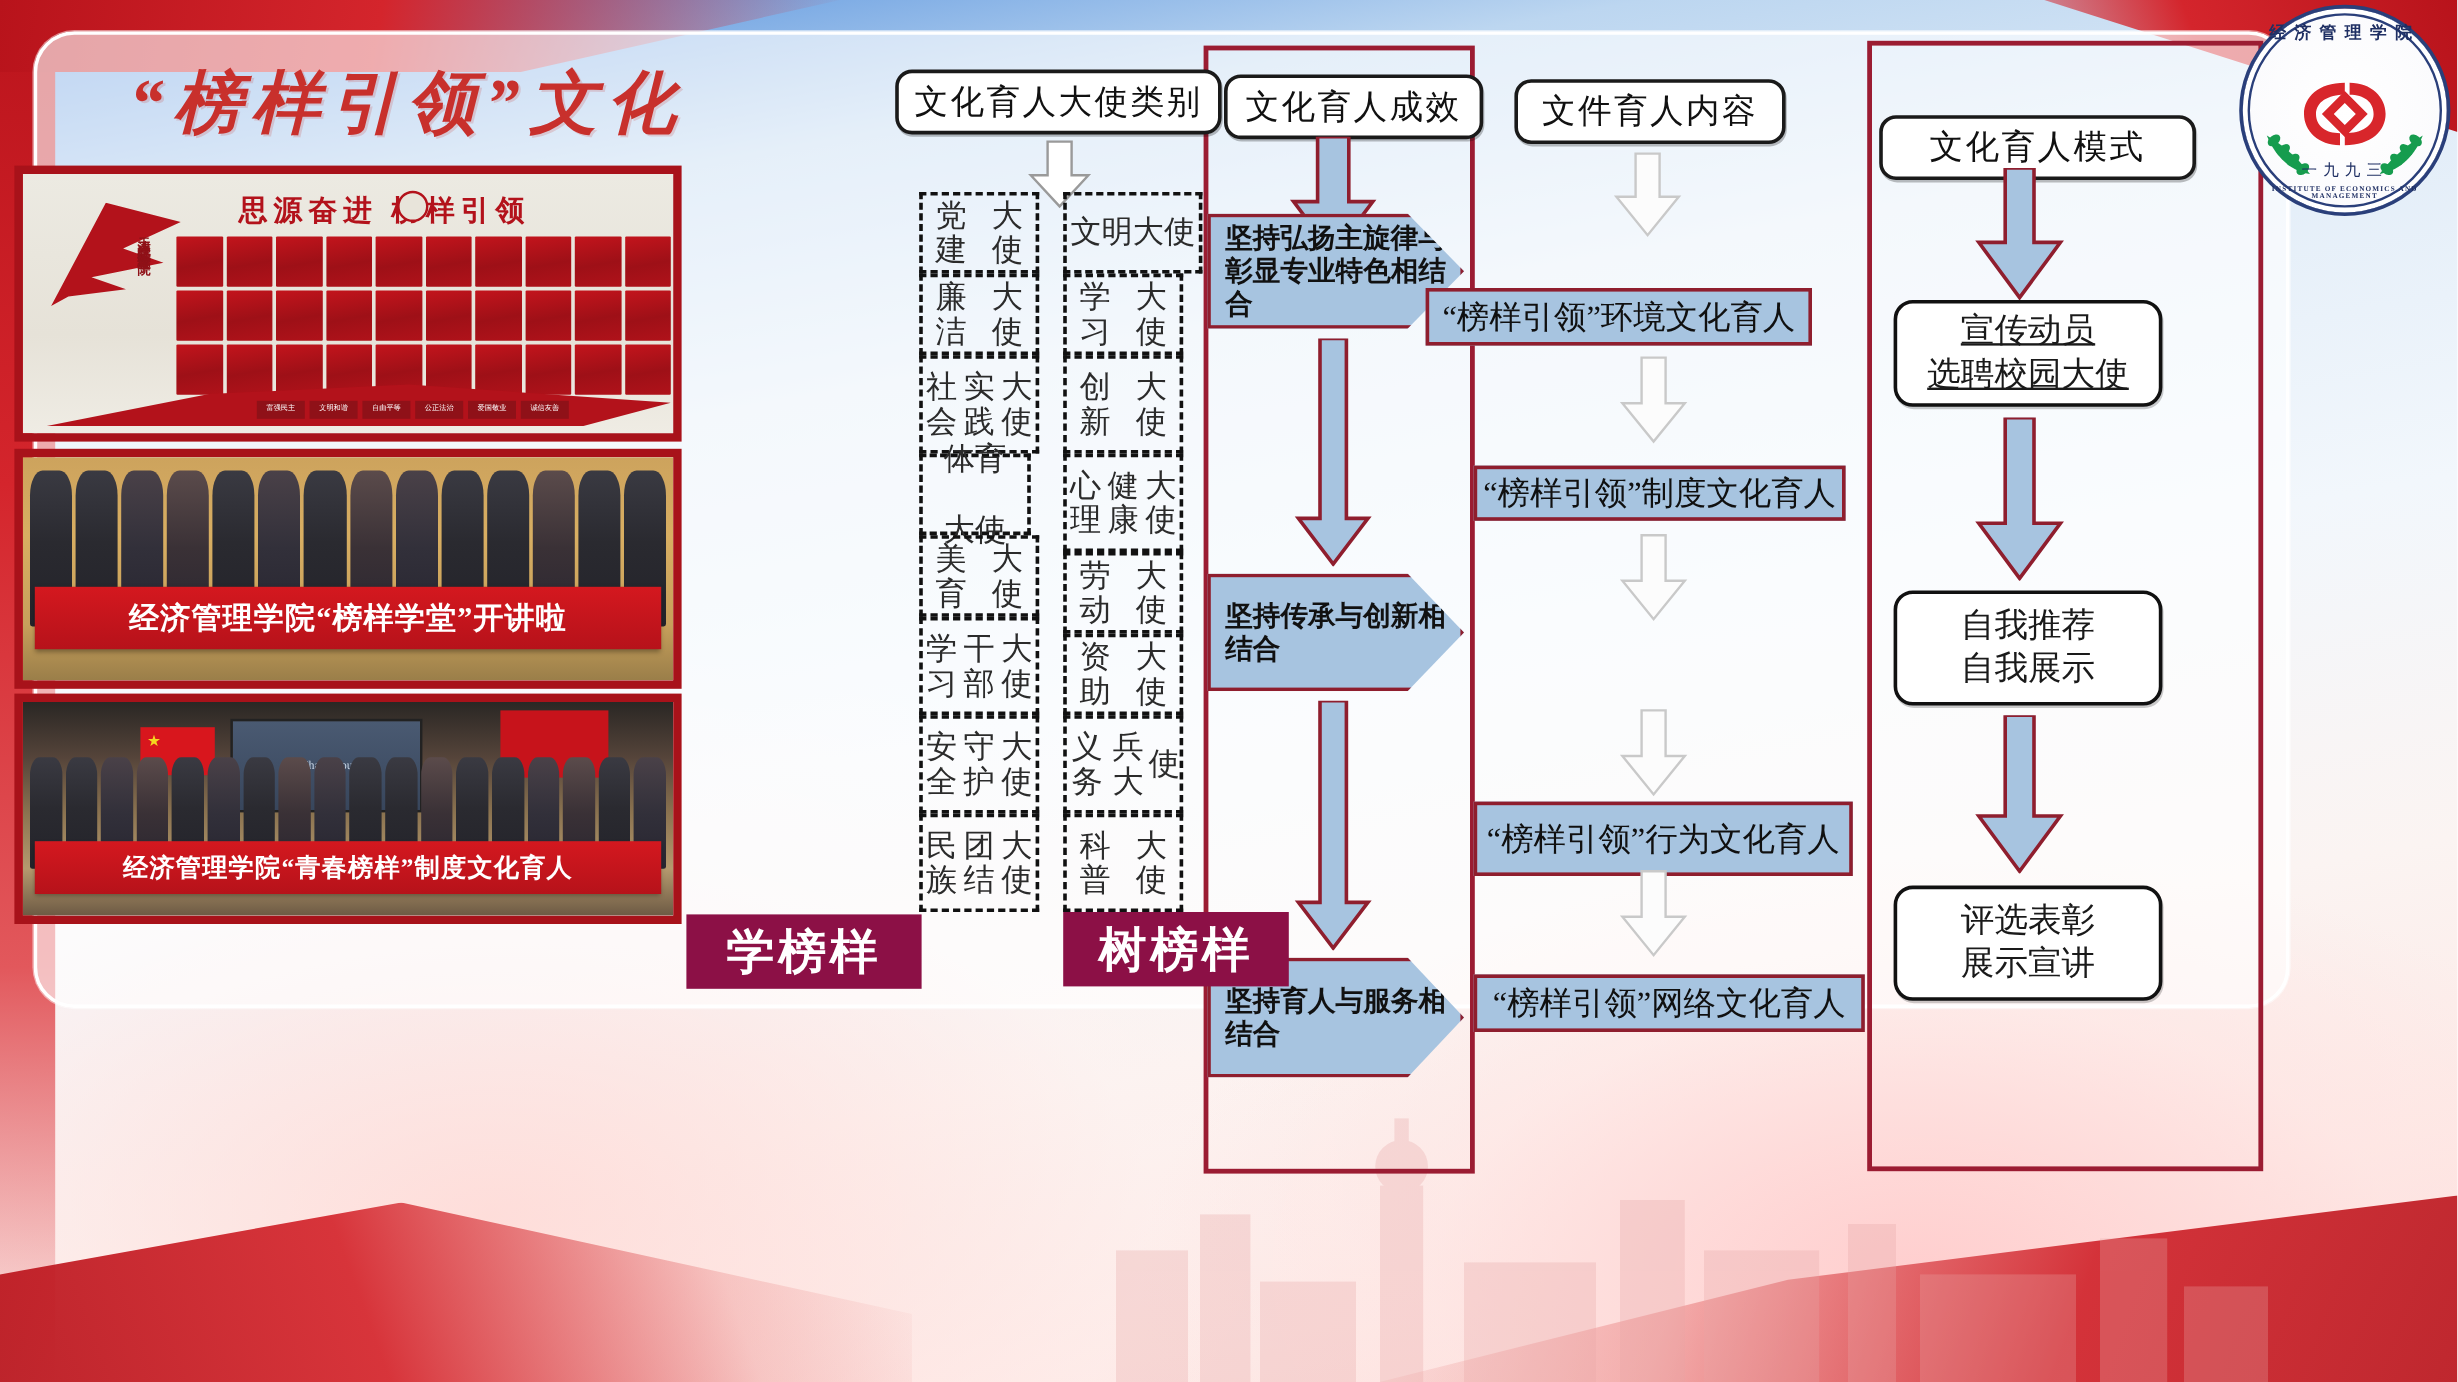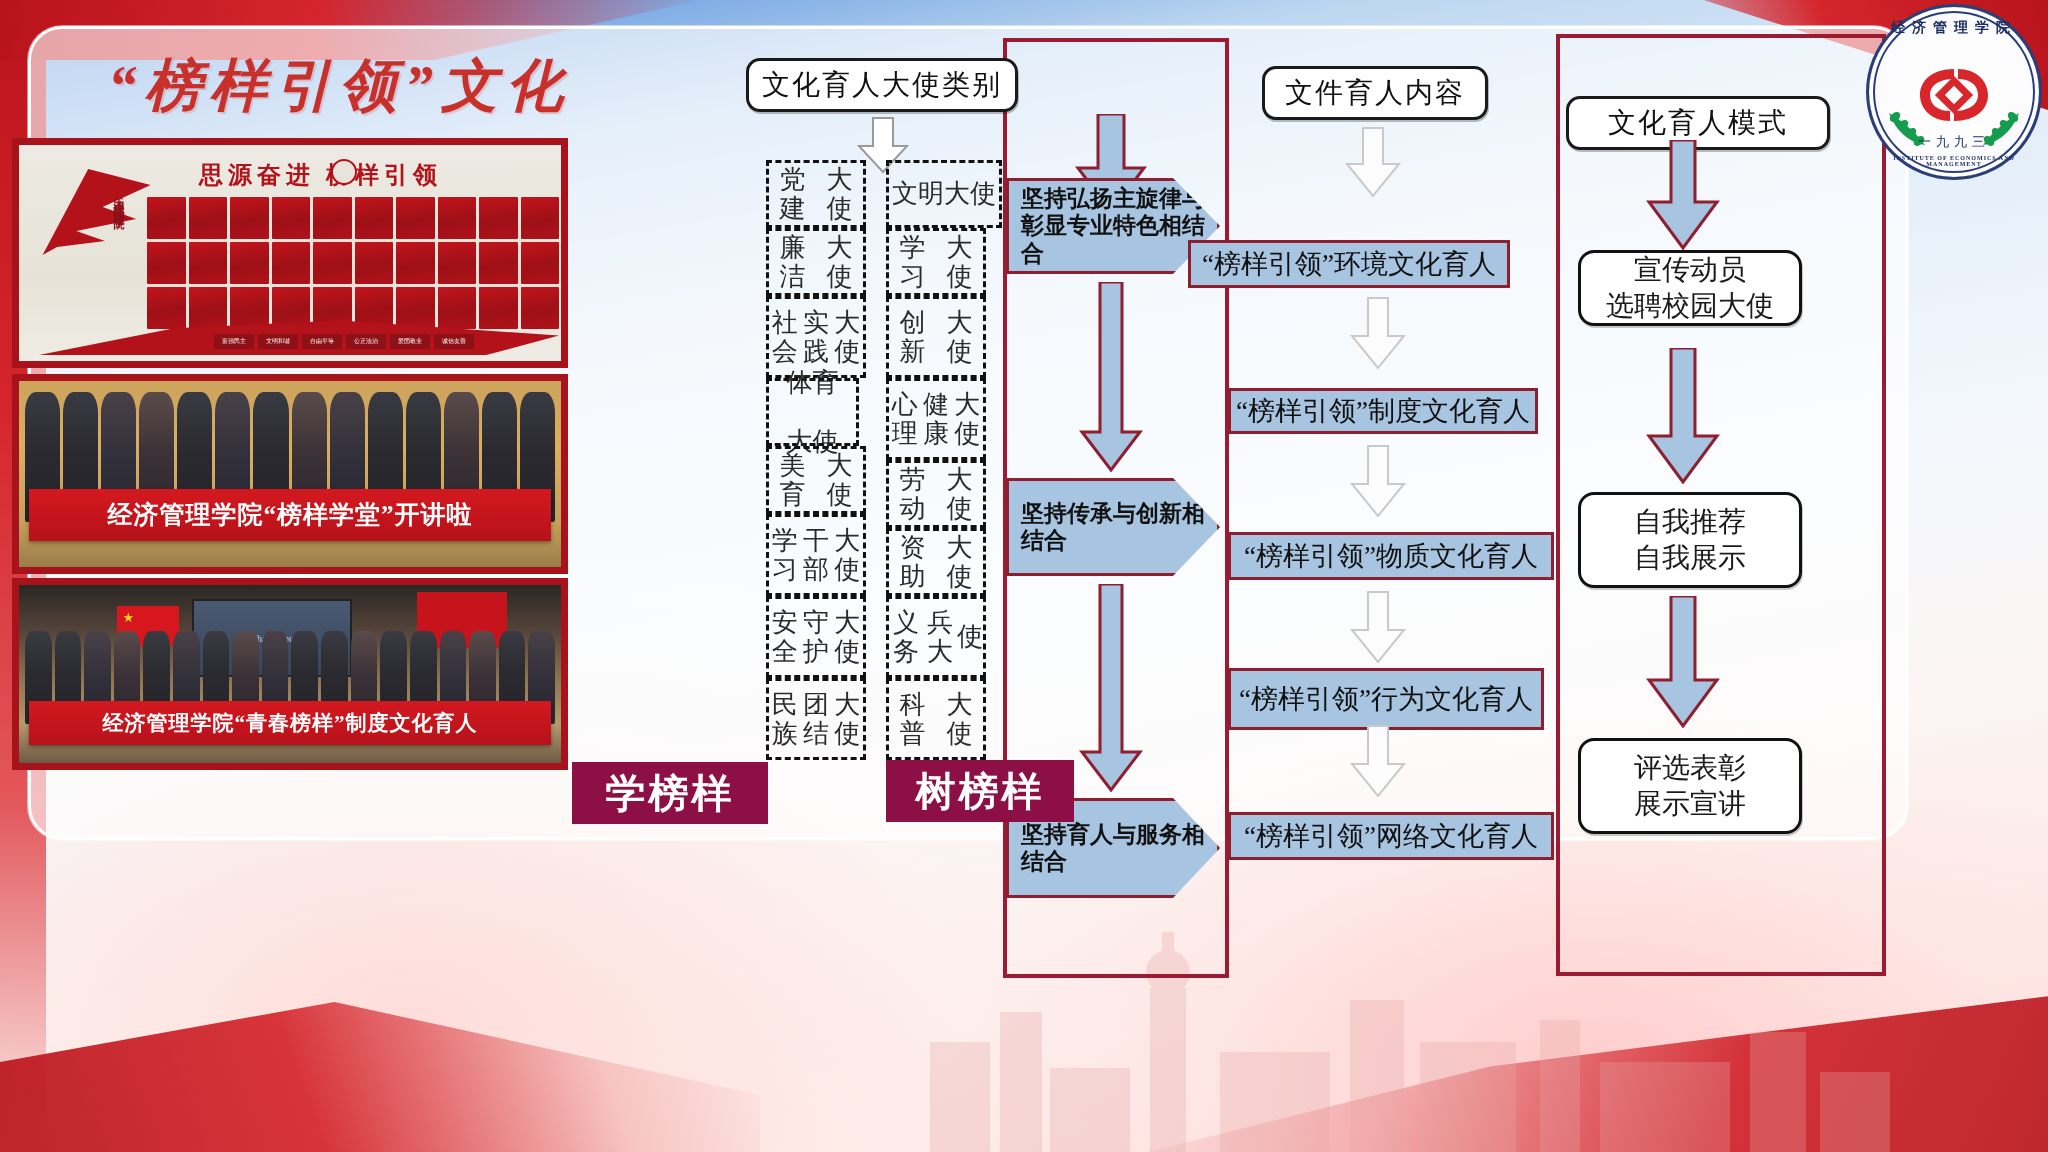--- a/index.html
+++ b/index.html
@@ -501,20 +501,21 @@
       <span>兵大</span>
       <br>
       <span>使</span>
     </div>
   <div class="amb" style="left:886px; top:678px; width:100px; height:82px;">
       <span>科普</span>
       <br>
       <span>大使</span>
     </div>
 
+  <div class="cap" style="left:1020px; top:62px; width:216px; height:54px;">文化育人成效</div>
 
   <svg class="ico" style="position:absolute; left:1074px; top:114px;" width="74" height="100" viewBox="0 0 74 100">
     <polygon points="24,0 50,0 50,54 70,54 37,98 4,54 24,54" fill="#a7c4e0" stroke="#8f1e2e" stroke-width="3"></polygon>
   </svg>
 
   <div class="chev" style="left:1006px; top:178px; width:214px; height:96px;">坚持弘扬主旋律与彰显专业特色相结合</div>
 
   <svg class="ico" style="position:absolute; left:1078px; top:282px;" width="66" height="190" viewBox="0 0 66 190">
     <polygon points="22,0 44,0 44,150 62,150 33,188 4,150 22,150" fill="#a7c4e0" stroke="#8f1e2e" stroke-width="3"></polygon>
   </svg>
@@ -538,41 +539,40 @@
   <svg class="ico" style="position:absolute; left:1348px; top:296px;" width="60" height="74" viewBox="0 0 60 74">
     <polygon points="20,2 40,2 40,40 56,40 30,72 4,40 20,40" fill="#fcfcfc" stroke="#c9c9c9" stroke-width="2"></polygon>
   </svg>
 
   <div class="bbox" style="left:1228px; top:388px; width:310px; height:46px;">“榜样引领”制度文化育人</div>
 
   <svg class="ico" style="position:absolute; left:1348px; top:444px;" width="60" height="74" viewBox="0 0 60 74">
     <polygon points="20,2 40,2 40,40 56,40 30,72 4,40 20,40" fill="#fcfcfc" stroke="#c9c9c9" stroke-width="2"></polygon>
   </svg>
 
-  <div class="bbox" style="left:1228px; top:532px; width:326px; height:48px;">“榜样引领”物质文化育人</div>
 
   <svg class="ico" style="position:absolute; left:1348px; top:590px;" width="60" height="74" viewBox="0 0 60 74">
     <polygon points="20,2 40,2 40,40 56,40 30,72 4,40 20,40" fill="#fcfcfc" stroke="#c9c9c9" stroke-width="2"></polygon>
   </svg>
 
   <div class="bbox" style="left:1228px; top:668px; width:316px; height:62px;">“榜样引领”行为文化育人</div>
 
   <svg class="ico" style="position:absolute; left:1348px; top:724px;" width="60" height="74" viewBox="0 0 60 74">
     <polygon points="20,2 40,2 40,40 56,40 30,72 4,40 20,40" fill="#fcfcfc" stroke="#c9c9c9" stroke-width="2"></polygon>
   </svg>
 
   <div class="bbox" style="left:1228px; top:812px; width:326px; height:48px;">“榜样引领”网络文化育人</div>
 
   <div class="cap" style="left:1566px; top:96px; width:264px; height:54px;">文化育人模式</div>
 
   <svg class="ico" style="position:absolute; left:1645px; top:140px;" width="76" height="110" viewBox="0 0 76 110">
     <polygon points="26,0 50,0 50,62 72,62 38,108 4,62 26,62" fill="#a7c4e0" stroke="#8f1e2e" stroke-width="3"></polygon>
   </svg>
 
-  <div class="rbox" style="left:1578px; top:250px; width:224px; height:76px;">宣传动员<br>选聘校园大使</div>
+  <div class="rbox" style="left:1578px; top:250px; width:224px; height:89px;text-decoration:underline;">宣传动员<br>选聘校园大使</div>
 
   <svg class="ico" style="position:absolute; left:1645px; top:348px;" width="76" height="136" viewBox="0 0 76 136">
     <polygon points="26,0 50,0 50,88 72,88 38,134 4,88 26,88" fill="#a7c4e0" stroke="#8f1e2e" stroke-width="3"></polygon>
   </svg>
 
   <div class="rbox" style="left:1578px; top:492px; width:224px; height:96px;">自我推荐<br>自我展示</div>
 
   <svg class="ico" style="position:absolute; left:1645px; top:596px;" width="76" height="132" viewBox="0 0 76 132">
     <polygon points="26,0 50,0 50,84 72,84 38,130 4,84 26,84" fill="#a7c4e0" stroke="#8f1e2e" stroke-width="3"></polygon>
   </svg>

